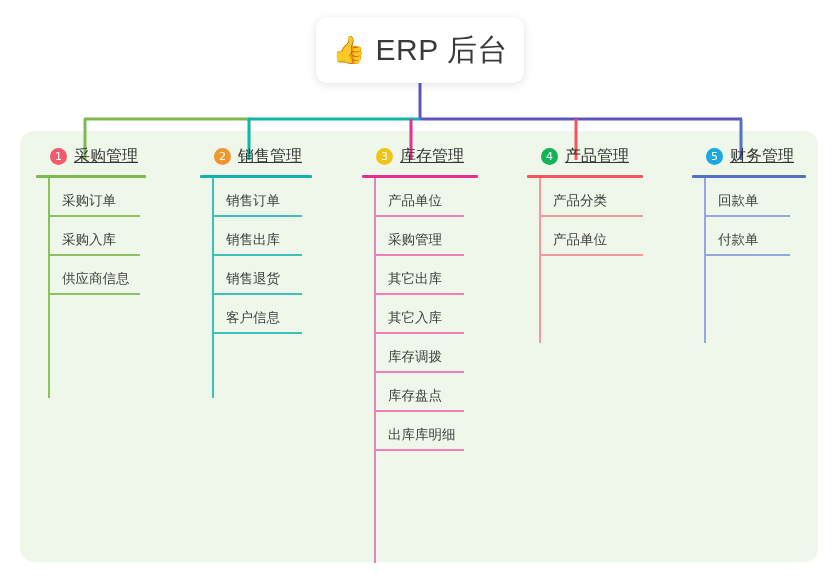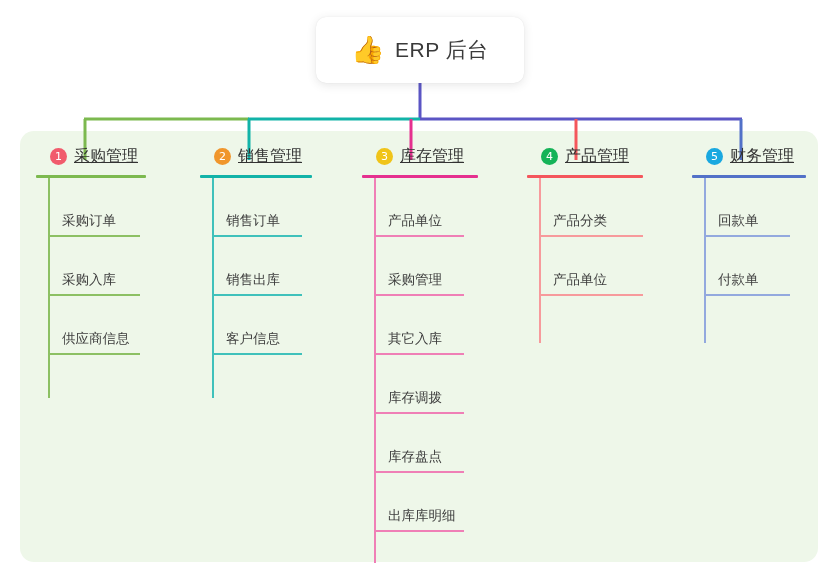--- a/index.html
+++ b/index.html
@@ -31,21 +31,21 @@
     justify-content: center;
     gap: 10px;
     z-index: 6;
   }
   #root-emoji {
     font-size: 27px;
     line-height: 1;
     color: #f0b429;
   }
   #root-title {
-    font-size: 21px;
+    font-size: 30px;
     color: #3a3a3a;
     letter-spacing: 0.5px;
     white-space: nowrap;
   }
 
   
   #panel {
     position: absolute;
     left: 20px;
     top: 131px;
@@ -102,21 +102,21 @@
     margin-top: 8px;
     border-radius: 1px;
   }
 
   .leaf-list {
     position: relative;
     margin-top: 0px;
   }
   .leaf {
     position: relative;
-    height: 59px;
+    height: 39px;
     box-sizing: border-box;
   }
   .leaf-label {
     position: absolute;
     left: 26px;
     bottom: 7px;
     font-size: 13.5px;
     color: #3d3d3d;
     white-space: nowrap;
   }
@@ -188,20 +188,24 @@
         <div class="spine" style="background: rgb(63, 193, 187); height: 220px;"></div>
         <div class="leaf">
           <span class="leaf-label">销售订单</span>
           <div class="leaf-rule" style="background: rgb(63, 193, 187); width: 90px;"></div>
         </div>
         <div class="leaf">
           <span class="leaf-label">销售出库</span>
           <div class="leaf-rule" style="background: rgb(63, 193, 187); width: 90px;"></div>
         </div>
         <div class="leaf">
+          <span class="leaf-label">销售退货</span>
+          <div class="leaf-rule" style="background: rgb(63, 193, 187); width: 90px;"></div>
+        </div>
+        <div class="leaf">
           <span class="leaf-label">客户信息</span>
           <div class="leaf-rule" style="background: rgb(63, 193, 187); width: 90px;"></div>
         </div>
       </div>
     </div>
     <div class="column" style="left: 362px;">
       <div class="col-head">
         <span class="badge" style="background: rgb(240, 196, 25);">3</span>
         <span class="col-title">库存管理</span>
       </div>
@@ -210,20 +214,24 @@
         <div class="spine" style="background: rgb(239, 127, 182); height: 385px;"></div>
         <div class="leaf">
           <span class="leaf-label">产品单位</span>
           <div class="leaf-rule" style="background: rgb(239, 127, 182); width: 90px;"></div>
         </div>
         <div class="leaf">
           <span class="leaf-label">采购管理</span>
           <div class="leaf-rule" style="background: rgb(239, 127, 182); width: 90px;"></div>
         </div>
         <div class="leaf">
+          <span class="leaf-label">其它出库</span>
+          <div class="leaf-rule" style="background: rgb(239, 127, 182); width: 90px;"></div>
+        </div>
+        <div class="leaf">
           <span class="leaf-label">其它入库</span>
           <div class="leaf-rule" style="background: rgb(239, 127, 182); width: 90px;"></div>
         </div>
         <div class="leaf">
           <span class="leaf-label">库存调拨</span>
           <div class="leaf-rule" style="background: rgb(239, 127, 182); width: 90px;"></div>
         </div>
         <div class="leaf">
           <span class="leaf-label">库存盘点</span>
           <div class="leaf-rule" style="background: rgb(239, 127, 182); width: 90px;"></div>

